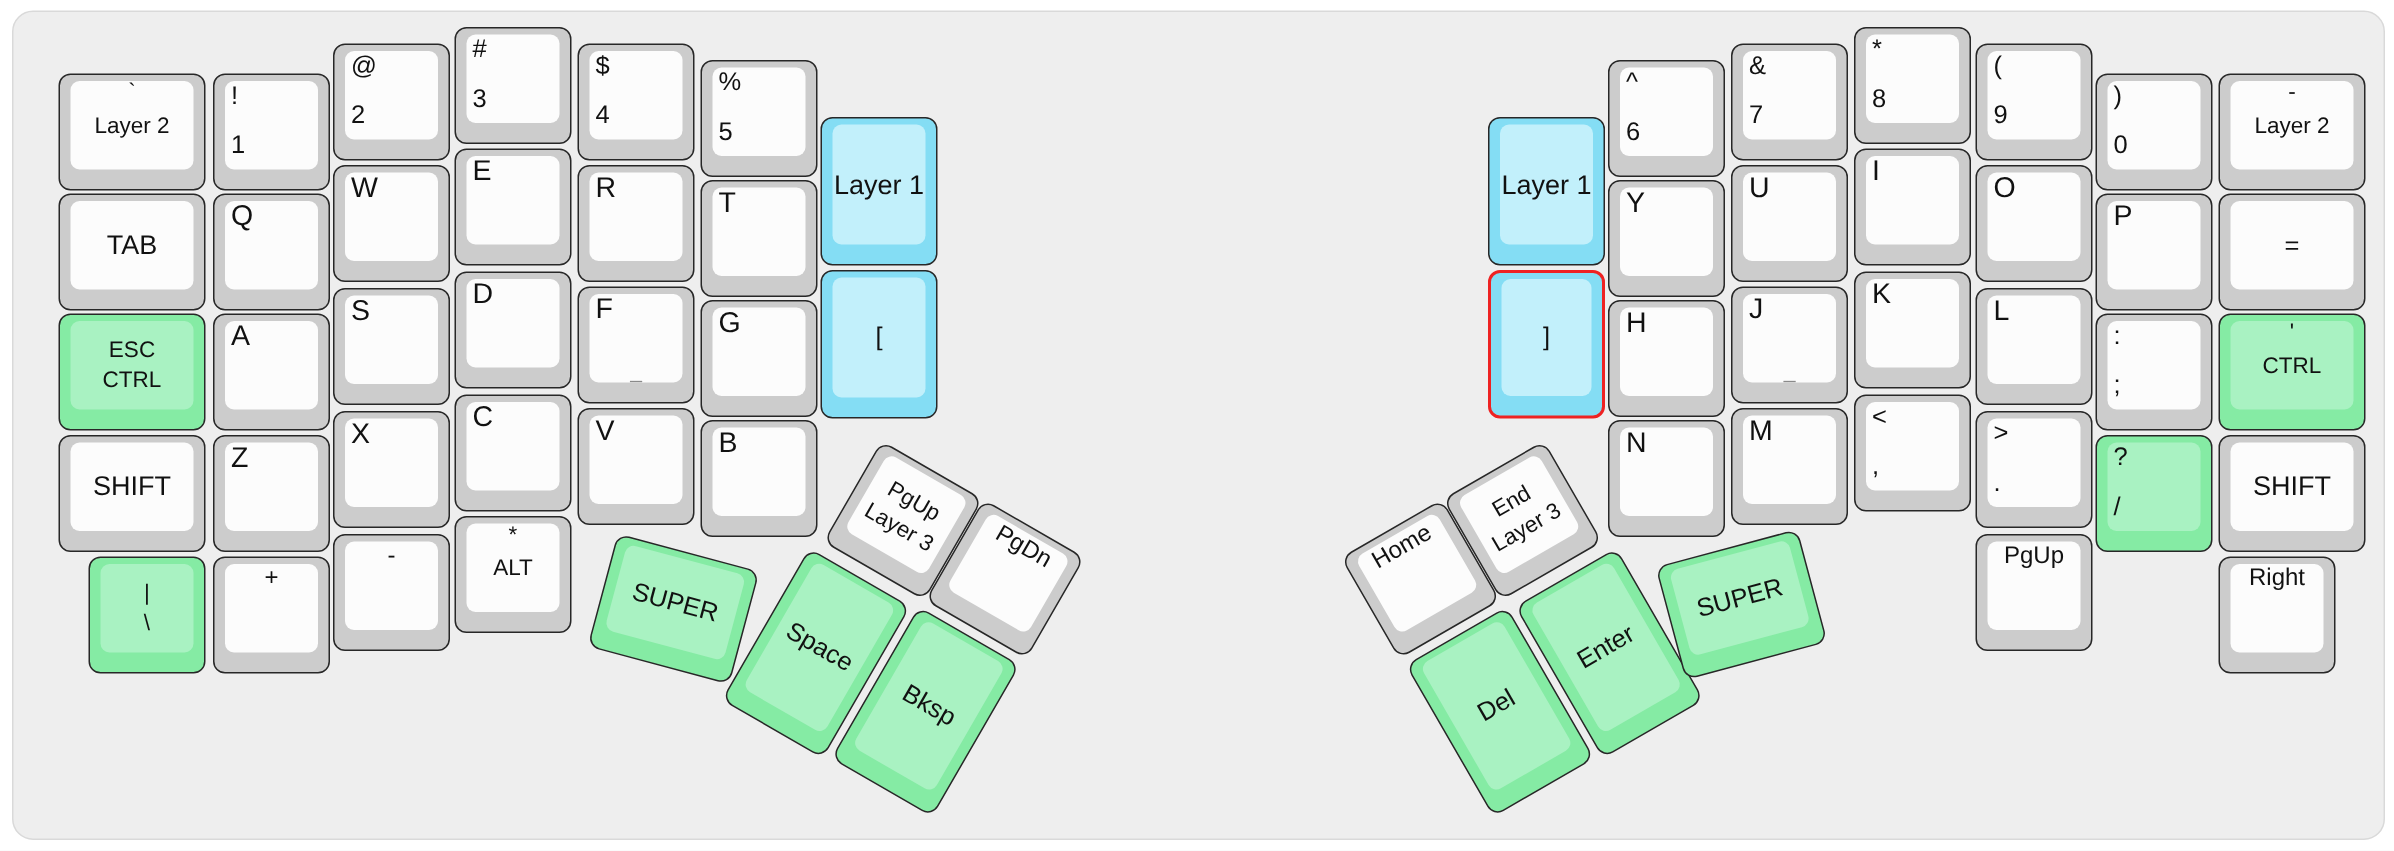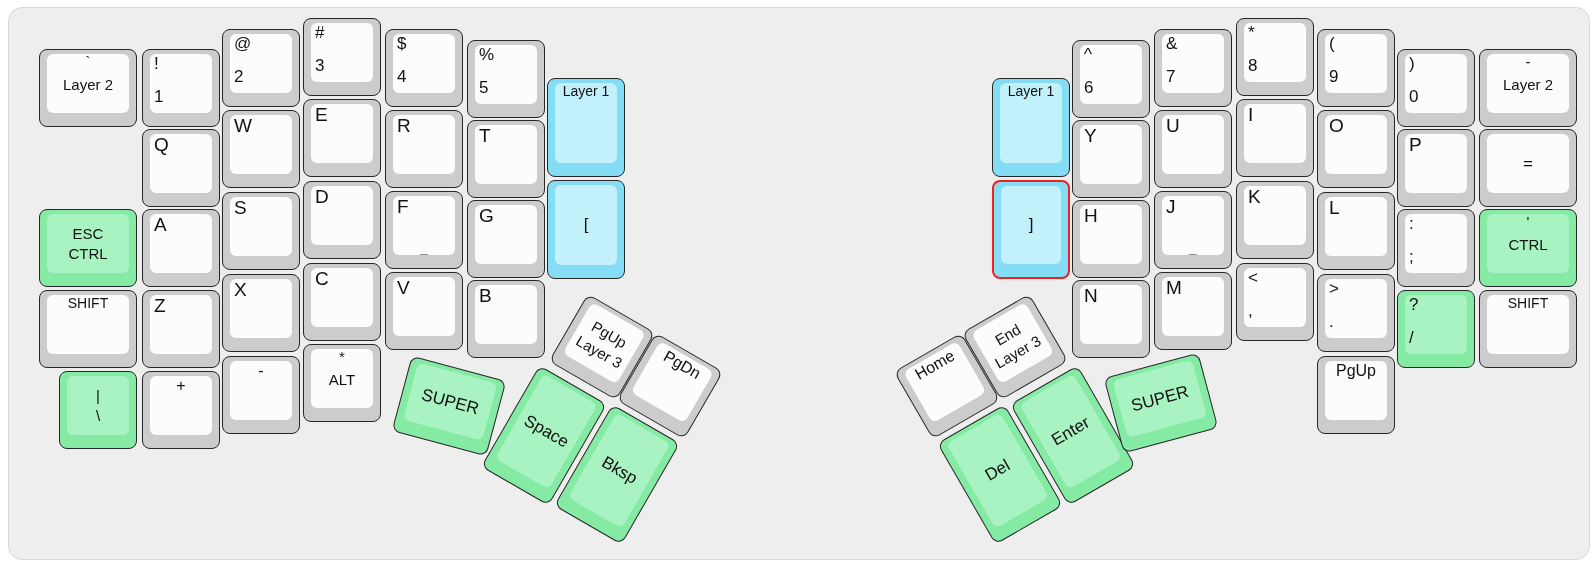--- a/index.html
+++ b/index.html
@@ -23,21 +23,21 @@
 
   .lb { display:block; white-space:nowrap; }
   
   .cap.tl .lb0 { position:absolute; top:0px; left:4px; font-size:19px; }
   
   .cap.pair .lb0 { position:absolute; top:0px; left:4px; font-size:17px; }
   .cap.pair .lb1 { position:absolute; top:58%; left:4px; font-size:17px; line-height:1; }
   
   .cap.tc .lb0 { position:absolute; top:1px; left:0; right:0; text-align:center; font-size:16px; }
   
-  .cap.c  { display:flex; justify-content:center; font-size:14px; }
+  .cap.c  { display:flex; align-items:center; justify-content:center; font-size:18px; }
   .cap.c-lg { display:flex; align-items:center; justify-content:center; font-size:17px; }
   
   .cap.c2 { display:flex; flex-direction:column; align-items:center; justify-content:center;
             font-size:15px; line-height:1.3; }
   
   .cap.tc2 .lb0 { position:absolute; top:0px; left:0; right:0; text-align:center; font-size:15px; line-height:1; }
   .cap.tc2 .lb1 { position:absolute; top:50%; left:0; right:0; transform:translateY(-50%);
                   text-align:center; font-size:15px; }
   .homing { position:absolute; bottom:1px; left:0; right:0; text-align:center;
             font-size:14px; color:#8a8a8a; line-height:1; }
@@ -76,20 +76,25 @@
         <span class="lb lb0">$</span>
         <span class="lb lb1">4</span>
       </div>
     </div>
     <div class="key white" style="left: 467px; top: 40px; width: 78px; height: 78px;">
       <div class="cap pair">
         <span class="lb lb0">%</span>
         <span class="lb lb1">5</span>
       </div>
     </div>
+    <div class="key white" style="left: 39px; top: 129px; width: 98px; height: 78px;">
+      <div class="cap c">
+        <span class="lb lb0">TAB</span>
+      </div>
+    </div>
     <div class="key white" style="left: 142px; top: 129px; width: 78px; height: 78px;">
       <div class="cap tl">
         <span class="lb lb0">Q</span>
       </div>
     </div>
     <div class="key white" style="left: 222px; top: 110px; width: 78px; height: 78px;">
       <div class="cap tl">
         <span class="lb lb0">W</span>
       </div>
     </div>
@@ -358,20 +363,25 @@
     <div class="key white" style="left: 1479px; top: 290px; width: 98px; height: 78px;">
       <div class="cap c">
         <span class="lb lb0">SHIFT</span>
       </div>
     </div>
     <div class="key white" style="left: 1317px; top: 356px; width: 78px; height: 78px;">
       <div class="cap tc">
         <span class="lb lb0">PgUp</span>
       </div>
     </div>
+    <div class="key white" style="left: 1479px; top: 371px; width: 78px; height: 78px;">
+      <div class="cap tc">
+        <span class="lb lb0">Right</span>
+      </div>
+    </div>
     <div class="key blue" style="left: 992px; top: 78px; width: 78px; height: 99px;">
       <div class="cap c">
         <span class="lb lb0">Layer 1</span>
       </div>
     </div>
     <div class="key blue highlight" style="left: 992px; top: 180px; width: 78px; height: 99px;">
       <div class="cap c-lg">
         <span class="lb lb0">]</span>
       </div>
     </div>

